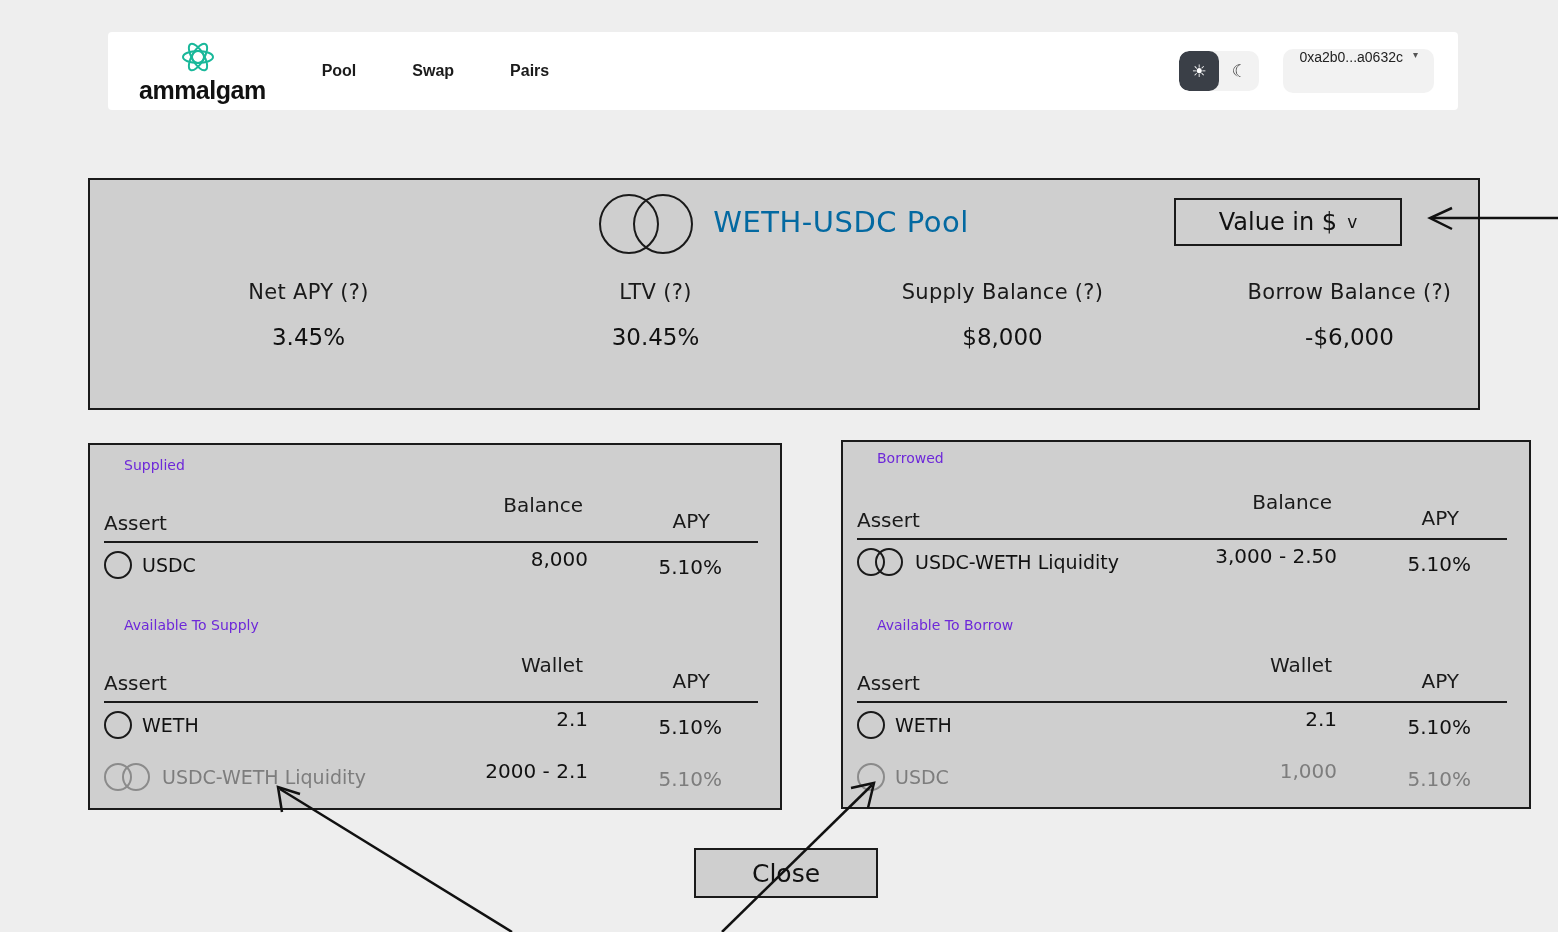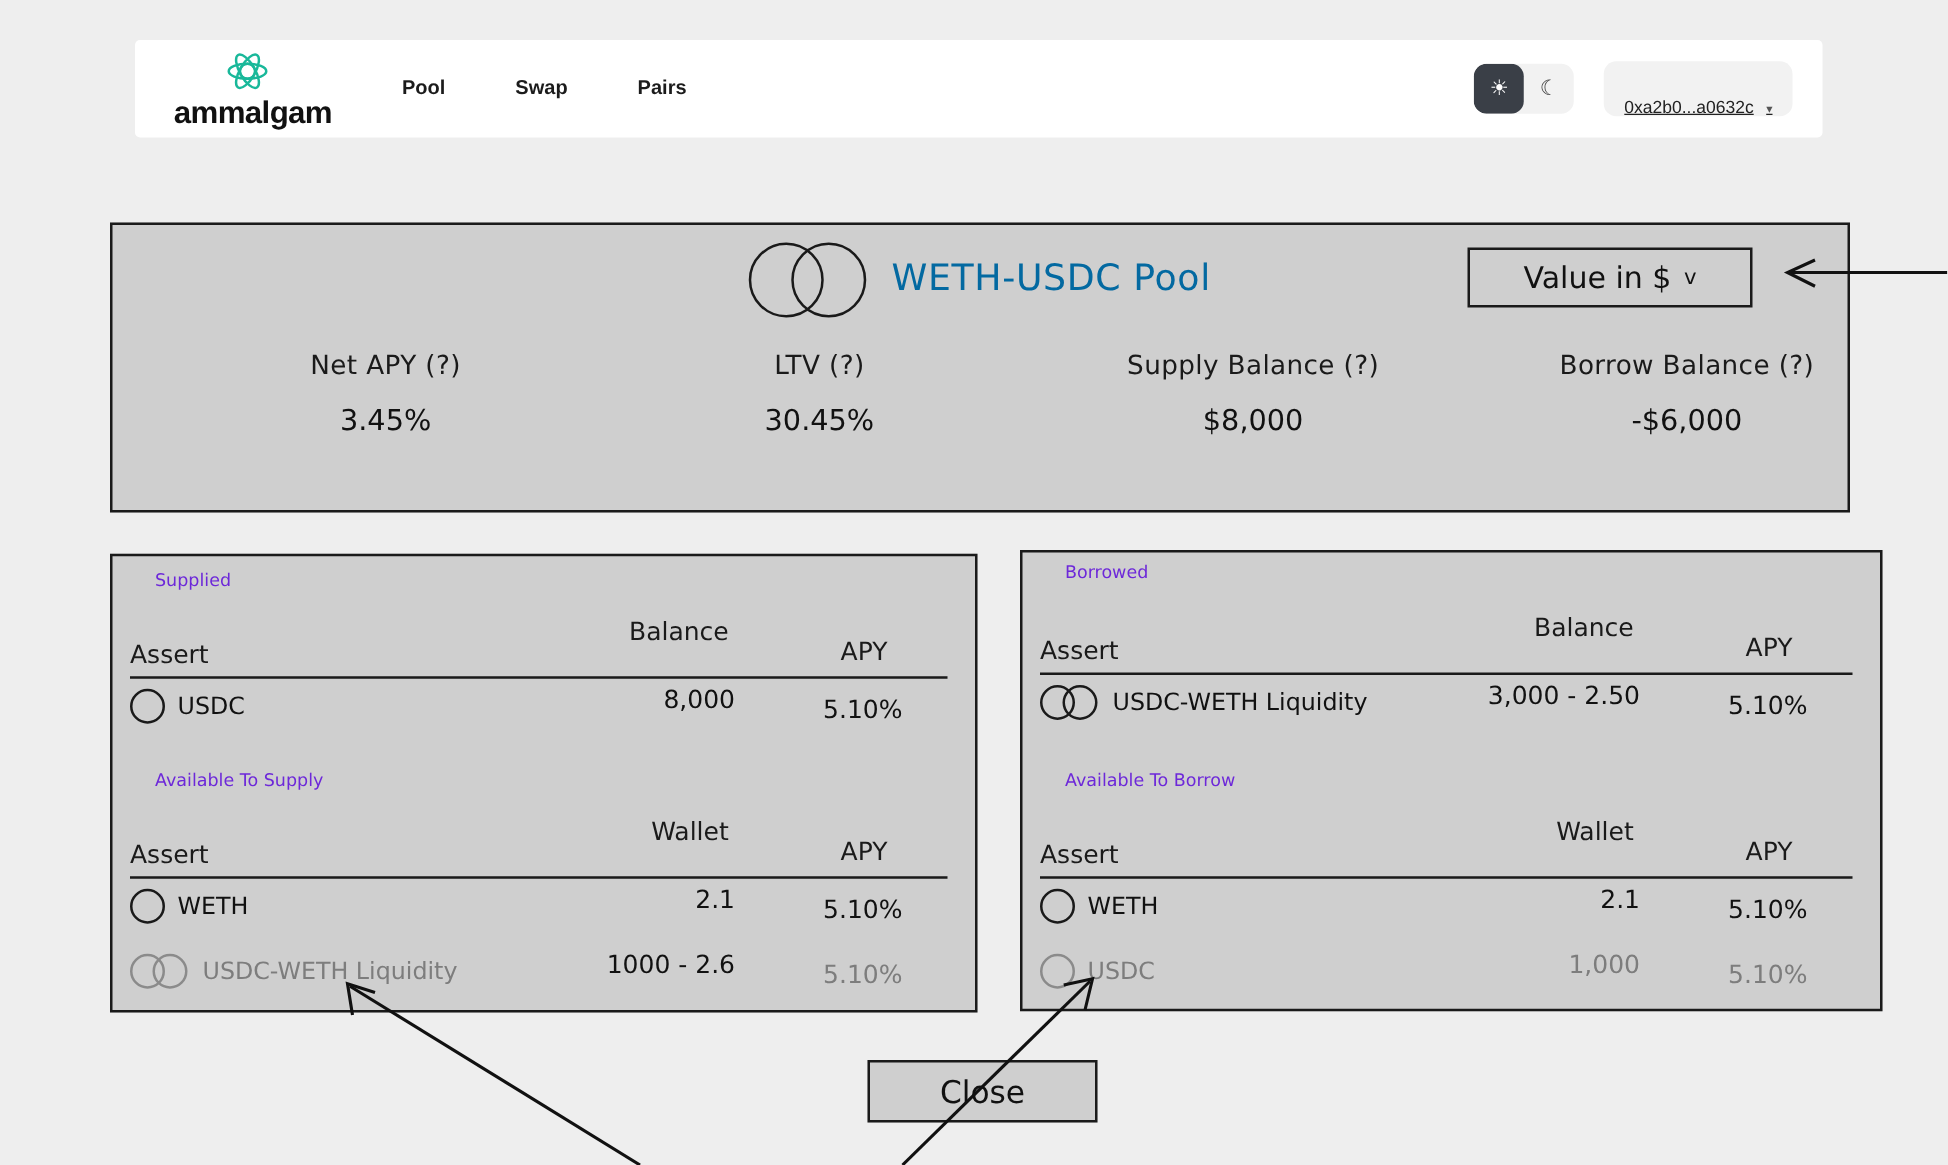--- a/index.html
+++ b/index.html
@@ -34,23 +34,23 @@
     display:flex;align-items:center;background:#f2f2f2;border-radius:10px;overflow:hidden;
     height:40px;
   }
   .theme-btn{
     width:40px;height:40px;display:flex;align-items:center;justify-content:center;
     cursor:pointer;font-size:17px;
   }
   .theme-btn.active{background:#3a3f47;color:#fff;border-radius:10px;}
   .theme-btn.inactive{color:#444;}
   .wallet-pill{
-    display:flex;align-items:flex-end;gap:10px;
+    display:flex;align-items:flex-start;gap:10px;
     background:#f2f2f2;border-radius:10px;height:44px;padding:0 16px;cursor:pointer;
-    font-family:"Liberation Sans", sans-serif;font-size:14px;color:#222;text-decoration:underline;
+    font-family:"Liberation Sans", sans-serif;font-size:14px;color:#222;
   }
   .wallet-caret{font-size:10px;color:#555;}
 
   
   .panel{
     position:absolute;background:#cfcfcf;border:2px solid #1a1a1a;
   }
   .summary-panel{left:88px;top:178px;width:1388px;height:228px;}
   .pool-head{
     position:absolute;left:0;top:14px;width:100%;
@@ -78,21 +78,21 @@
     position:absolute;left:0;top:100px;width:100%;
     display:flex;
     padding-left:45px;
   }
   .metric{flex:1;text-align:center;}
   .metric-label{font-size:21px;color:#1a1a1a;letter-spacing:0.3px;}
   .metric-value{font-size:23px;color:#111;margin-top:20px;}
 
   
   .supplied-panel{left:88px;top:443px;width:690px;height:363px;}
-  .borrowed-panel{left:816px;top:440px;width:686px;height:365px;}
+  .borrowed-panel{left:841px;top:440px;width:686px;height:365px;}
 
   .sec-title{
     position:absolute;font-size:14px;color:#6d28d9;margin-left:18px;
   }
   .tbl{
     position:absolute;left:14px;width:calc(100% - 36px);
   }
   .thead{
     position:relative;height:56px;border-bottom:2.5px solid #1a1a1a;
   }
@@ -234,21 +234,21 @@
       <span class="cell-apy hand">5.10%</span>
     </div>
     <div class="trow">
       <span class="tok">
         <span class="dual">
           <span class="circle faded a"></span>
             <span class="circle faded b"></span>
         </span>
         <span class="tok-name faded hand">USDC-WETH Liquidity</span>
       </span>
-      <span class="cell-mid hand">1000 - 2.6</span>
+      <span class="cell-mid hand">2000 - 2.1</span>
       <span class="cell-apy faded hand">5.10%</span>
     </div>
   </div>
 </div>
 
 <div class="panel borrowed-panel">
   <div class="sec-title hand" style="left:16px;top:8px;">Borrowed</div>
 
   <div class="tbl" style="top:40px;">
     <div class="thead">

